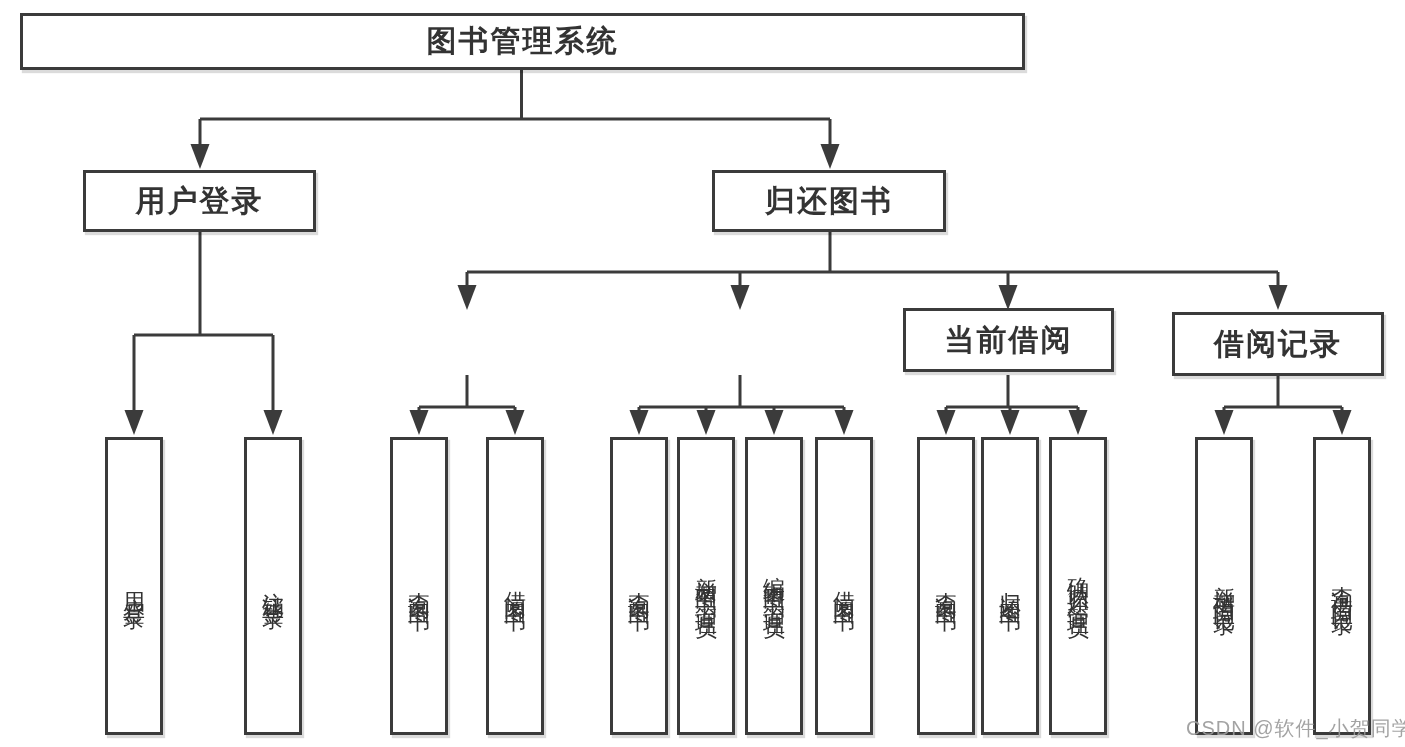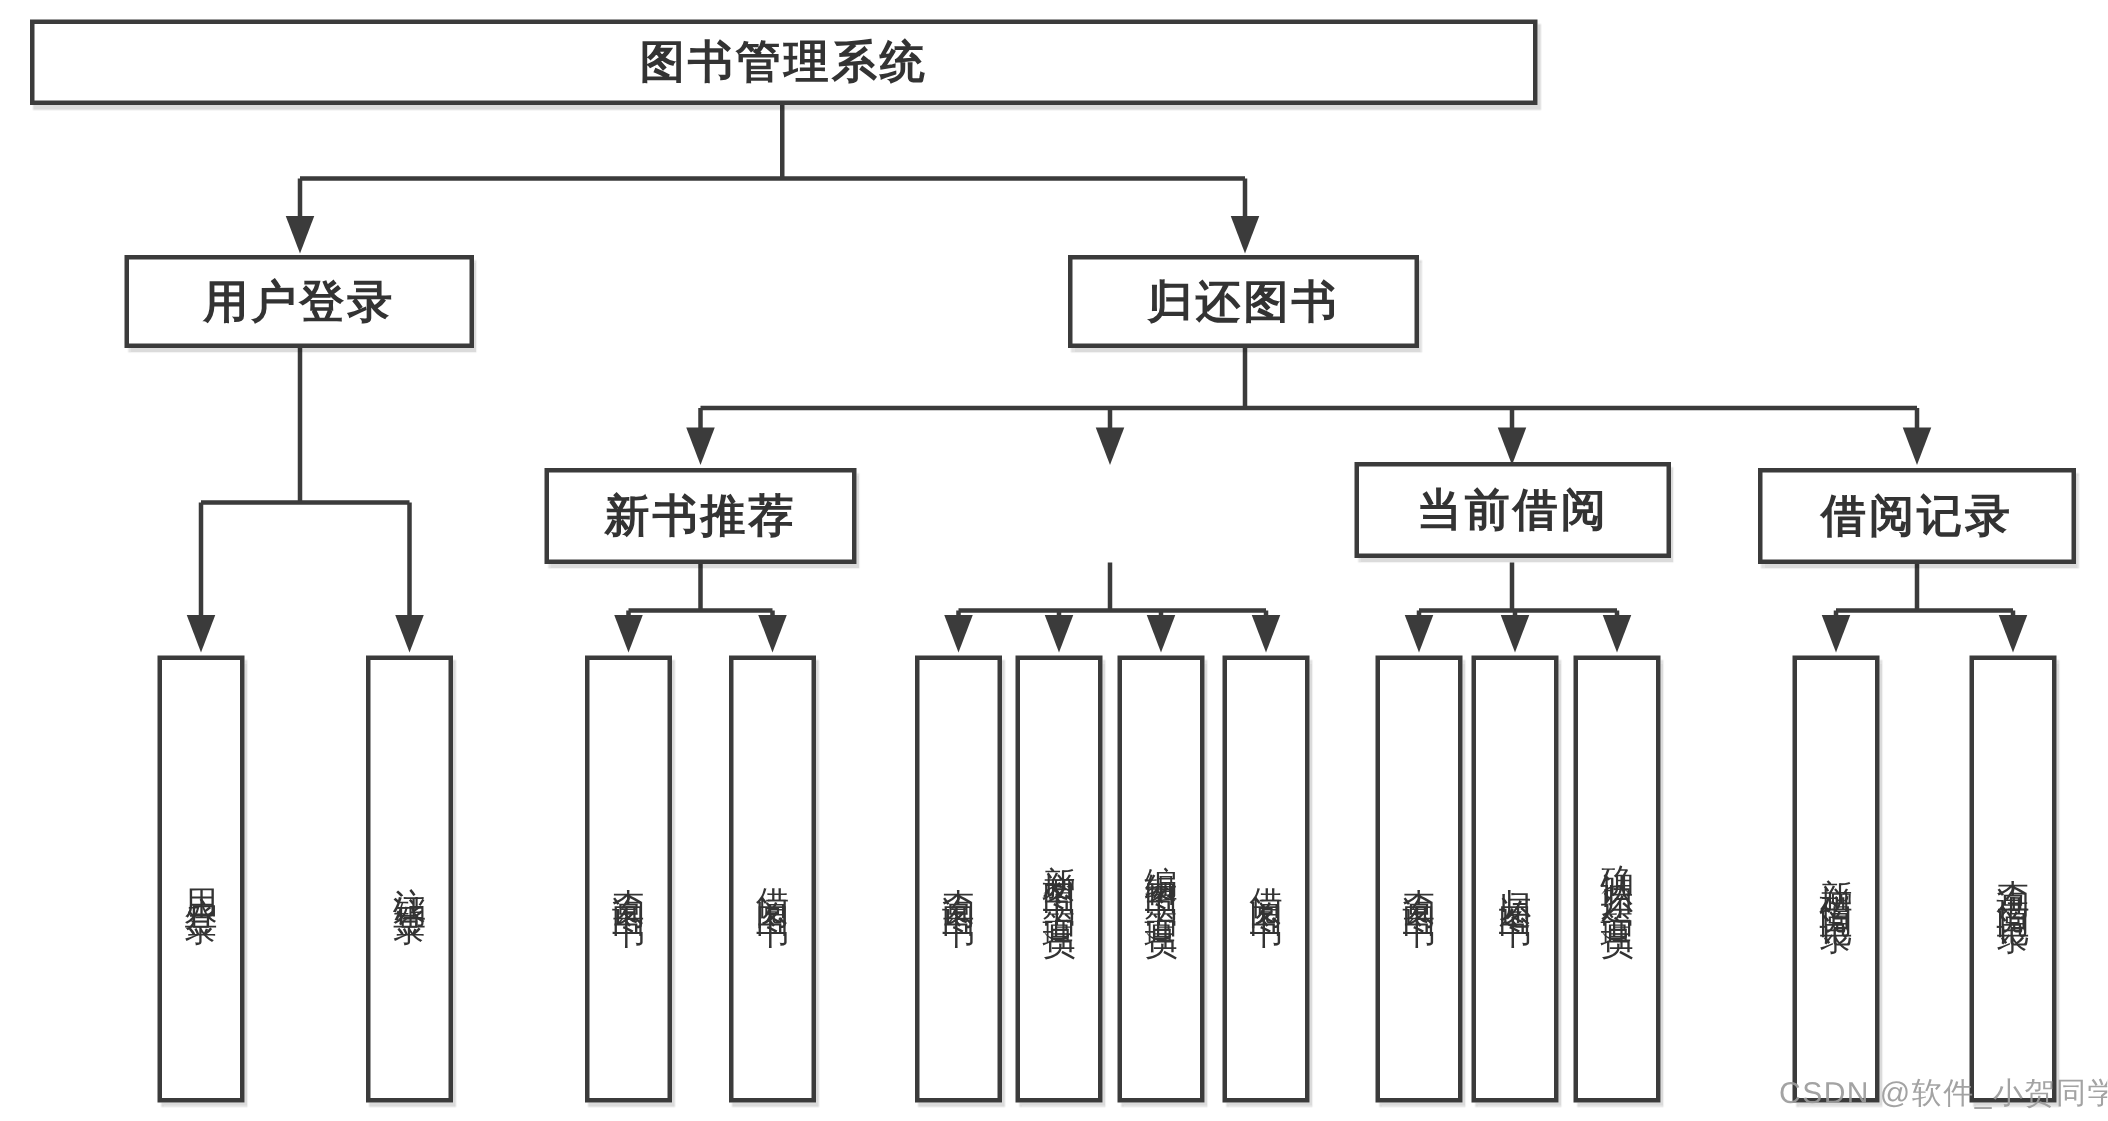--- a/index.html
+++ b/index.html
@@ -90,21 +90,20 @@
       <polygon points="1214.5,410 1233.5,410 1224,435"></polygon>
       <polygon points="1332.5,410 1351.5,410 1342,435"></polygon>
     </g>
   </svg>
 
   <div class="box hbox" style="left:20px; top:13px; width:1005px; height:57px;">图书管理系统</div>
 
   <div class="box hbox" style="left:83px; top:170px; width:233px; height:62px;">用户登录</div>
   <div class="box hbox" style="left:712px; top:170px; width:234px; height:62px;">归还图书</div>
 
-  <div class="box hbox" style="left:363px; top:312px; width:208px; height:64px;">新书推荐</div>
   <div class="box hbox" style="left:903px; top:308px; width:211px; height:64px;">当前借阅</div>
   <div class="box hbox" style="left:1172px; top:312px; width:212px; height:64px;">借阅记录</div>
 
   <div class="box vbox" style="left:105px; top:437px; width:58px; height:298px;">
     <span>用户登录</span>
   </div>
   <div class="box vbox" style="left:244px; top:437px; width:58px; height:298px;">
     <span>注销登录</span>
   </div>
 

